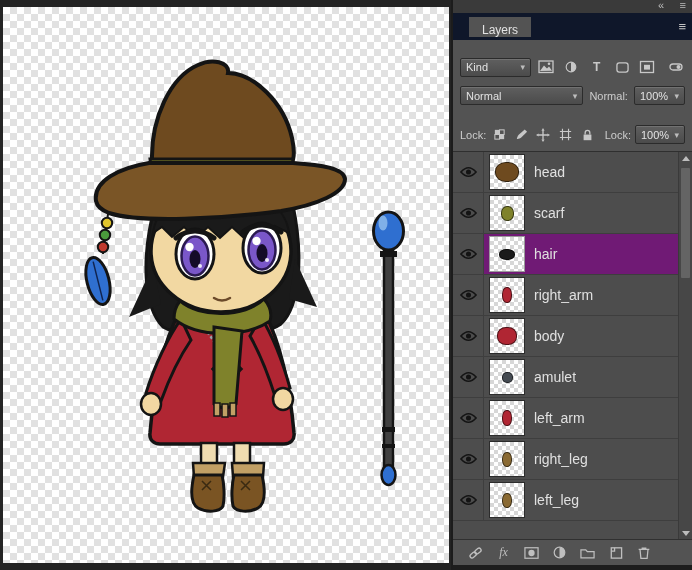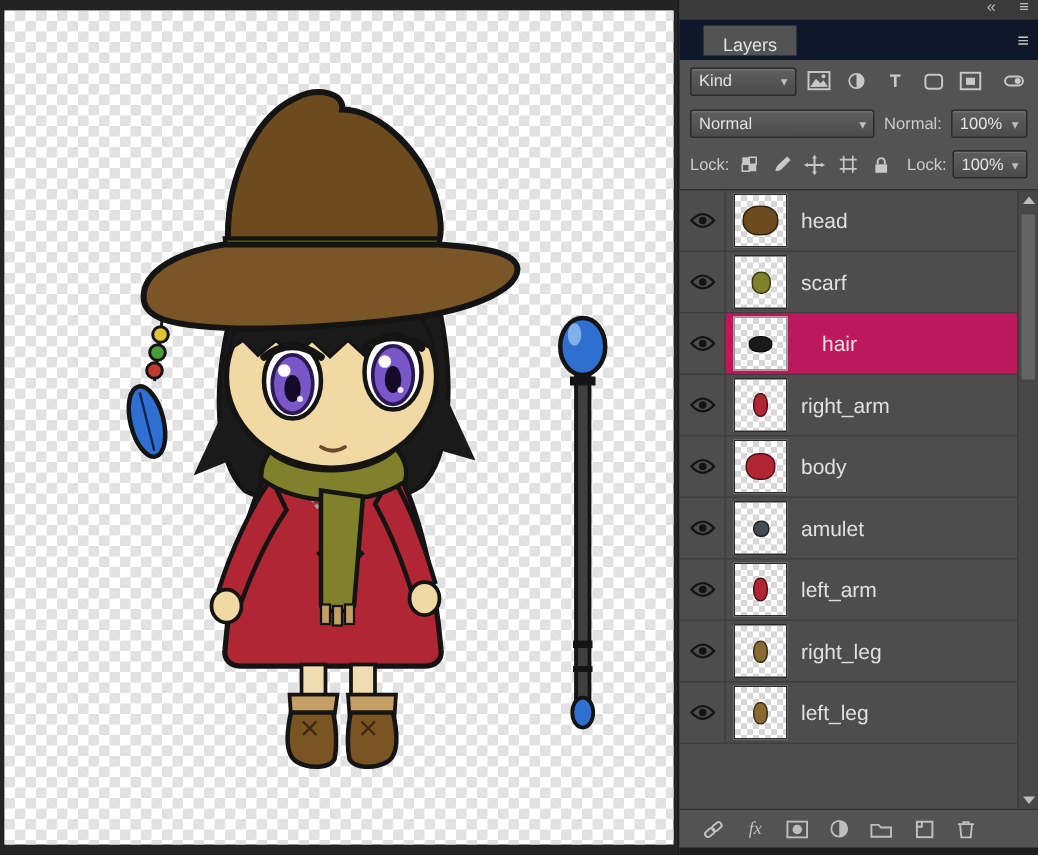--- a/index.html
+++ b/index.html
@@ -19,23 +19,23 @@
          border-left:2px solid #1c1c1c;box-sizing:border-box;display:flex;flex-direction:column;color:#d6d6d6;}
   .panel-topstrip{height:13px;background:#3a3a3a;position:relative;flex:0 0 auto;}
   .panel-topstrip .glyph{position:absolute;top:-1px;font-size:11px;color:#bdbdbd;line-height:13px;cursor:default;}
   .collapse-g{right:28px;}
   .menu-g{right:6px;}
   .tabbar{height:27px;background:#0f172a;display:flex;align-items:center;position:relative;flex:0 0 auto;padding-left:16px;}
   .tab{background:#535353;color:#e3e3e3;font-size:12px;padding:6px 13px 0 13px;}
   .tab-menu{position:absolute;right:6px;top:6px;font-size:13px;color:#c4c4c4;}
 
   .ctl-row{display:flex;align-items:center;margin:0 7px;flex:0 0 auto;}
-  .row-filter{margin-top:4px;gap:5px;}
+  .row-filter{margin-top:17px;gap:5px;}
   .row-blend{margin-top:9px;gap:6px;}
-  .row-lock{margin-top:8px;gap:4px;}
+  .row-lock{margin-top:20px;gap:4px;}
 
   .box{display:flex;align-items:center;justify-content:space-between;
        background:linear-gradient(#5f5f5f,#4b4b4b);border:1px solid #2b2b2b;border-radius:2px;
        box-shadow:inset 0 1px 0 rgba(255,255,255,.12);color:#e2e2e2;font-size:11px;
        height:19px;padding:0 5px;box-sizing:border-box;cursor:default;}
   .kind-dd{width:76px;}
   .mode-dd{width:126px;}
   .val-box{width:52px;}
   .dd-arrow{font-size:9px;color:#bdbdbd;margin-left:4px;}
   .lbl{font-size:11px;color:#cccccc;}
@@ -47,21 +47,21 @@
   .spacer{flex:1;}
 
   
   .layer-list{flex:1 1 auto;margin-top:7px;position:relative;background:#4d4d4d;
               border-top:1px solid #2f2f2f;overflow:hidden;}
   .layer-rows{position:absolute;left:0;top:0;right:0;bottom:0;}
   .layer-row{height:40px;border-bottom:1px solid #3e3e3e;display:flex;align-items:stretch;}
   .eye-cell{width:30px;flex:0 0 auto;display:flex;align-items:center;justify-content:center;
             border-right:1px solid #3e3e3e;}
   .row-main{flex:1;display:flex;align-items:center;padding-left:5px;}
-  .layer-row.selected .row-main{background:#be185d;gap:14px;}
+  .layer-row.selected .row-main{background:#701a75;}
   .thumb{width:34px;height:34px;flex:0 0 auto;border:1px solid #2c2c2c;background-color:#fff;
     background-image:
       linear-gradient(45deg,#d7d7d7 25%,transparent 25%,transparent 75%,#d7d7d7 75%),
       linear-gradient(45deg,#d7d7d7 25%,transparent 25%,transparent 75%,#d7d7d7 75%);
     background-position:0 0,4px 4px;background-size:8px 8px;
     display:flex;align-items:center;justify-content:center;}
   .layer-row.selected .thumb{border-color:#9a9a9a;}
   .blob{display:block;border-radius:45%;border:1px solid rgba(0,0,0,.55);}
   .layer-name{margin-left:9px;font-size:14px;color:#e0e0e0;}
 

